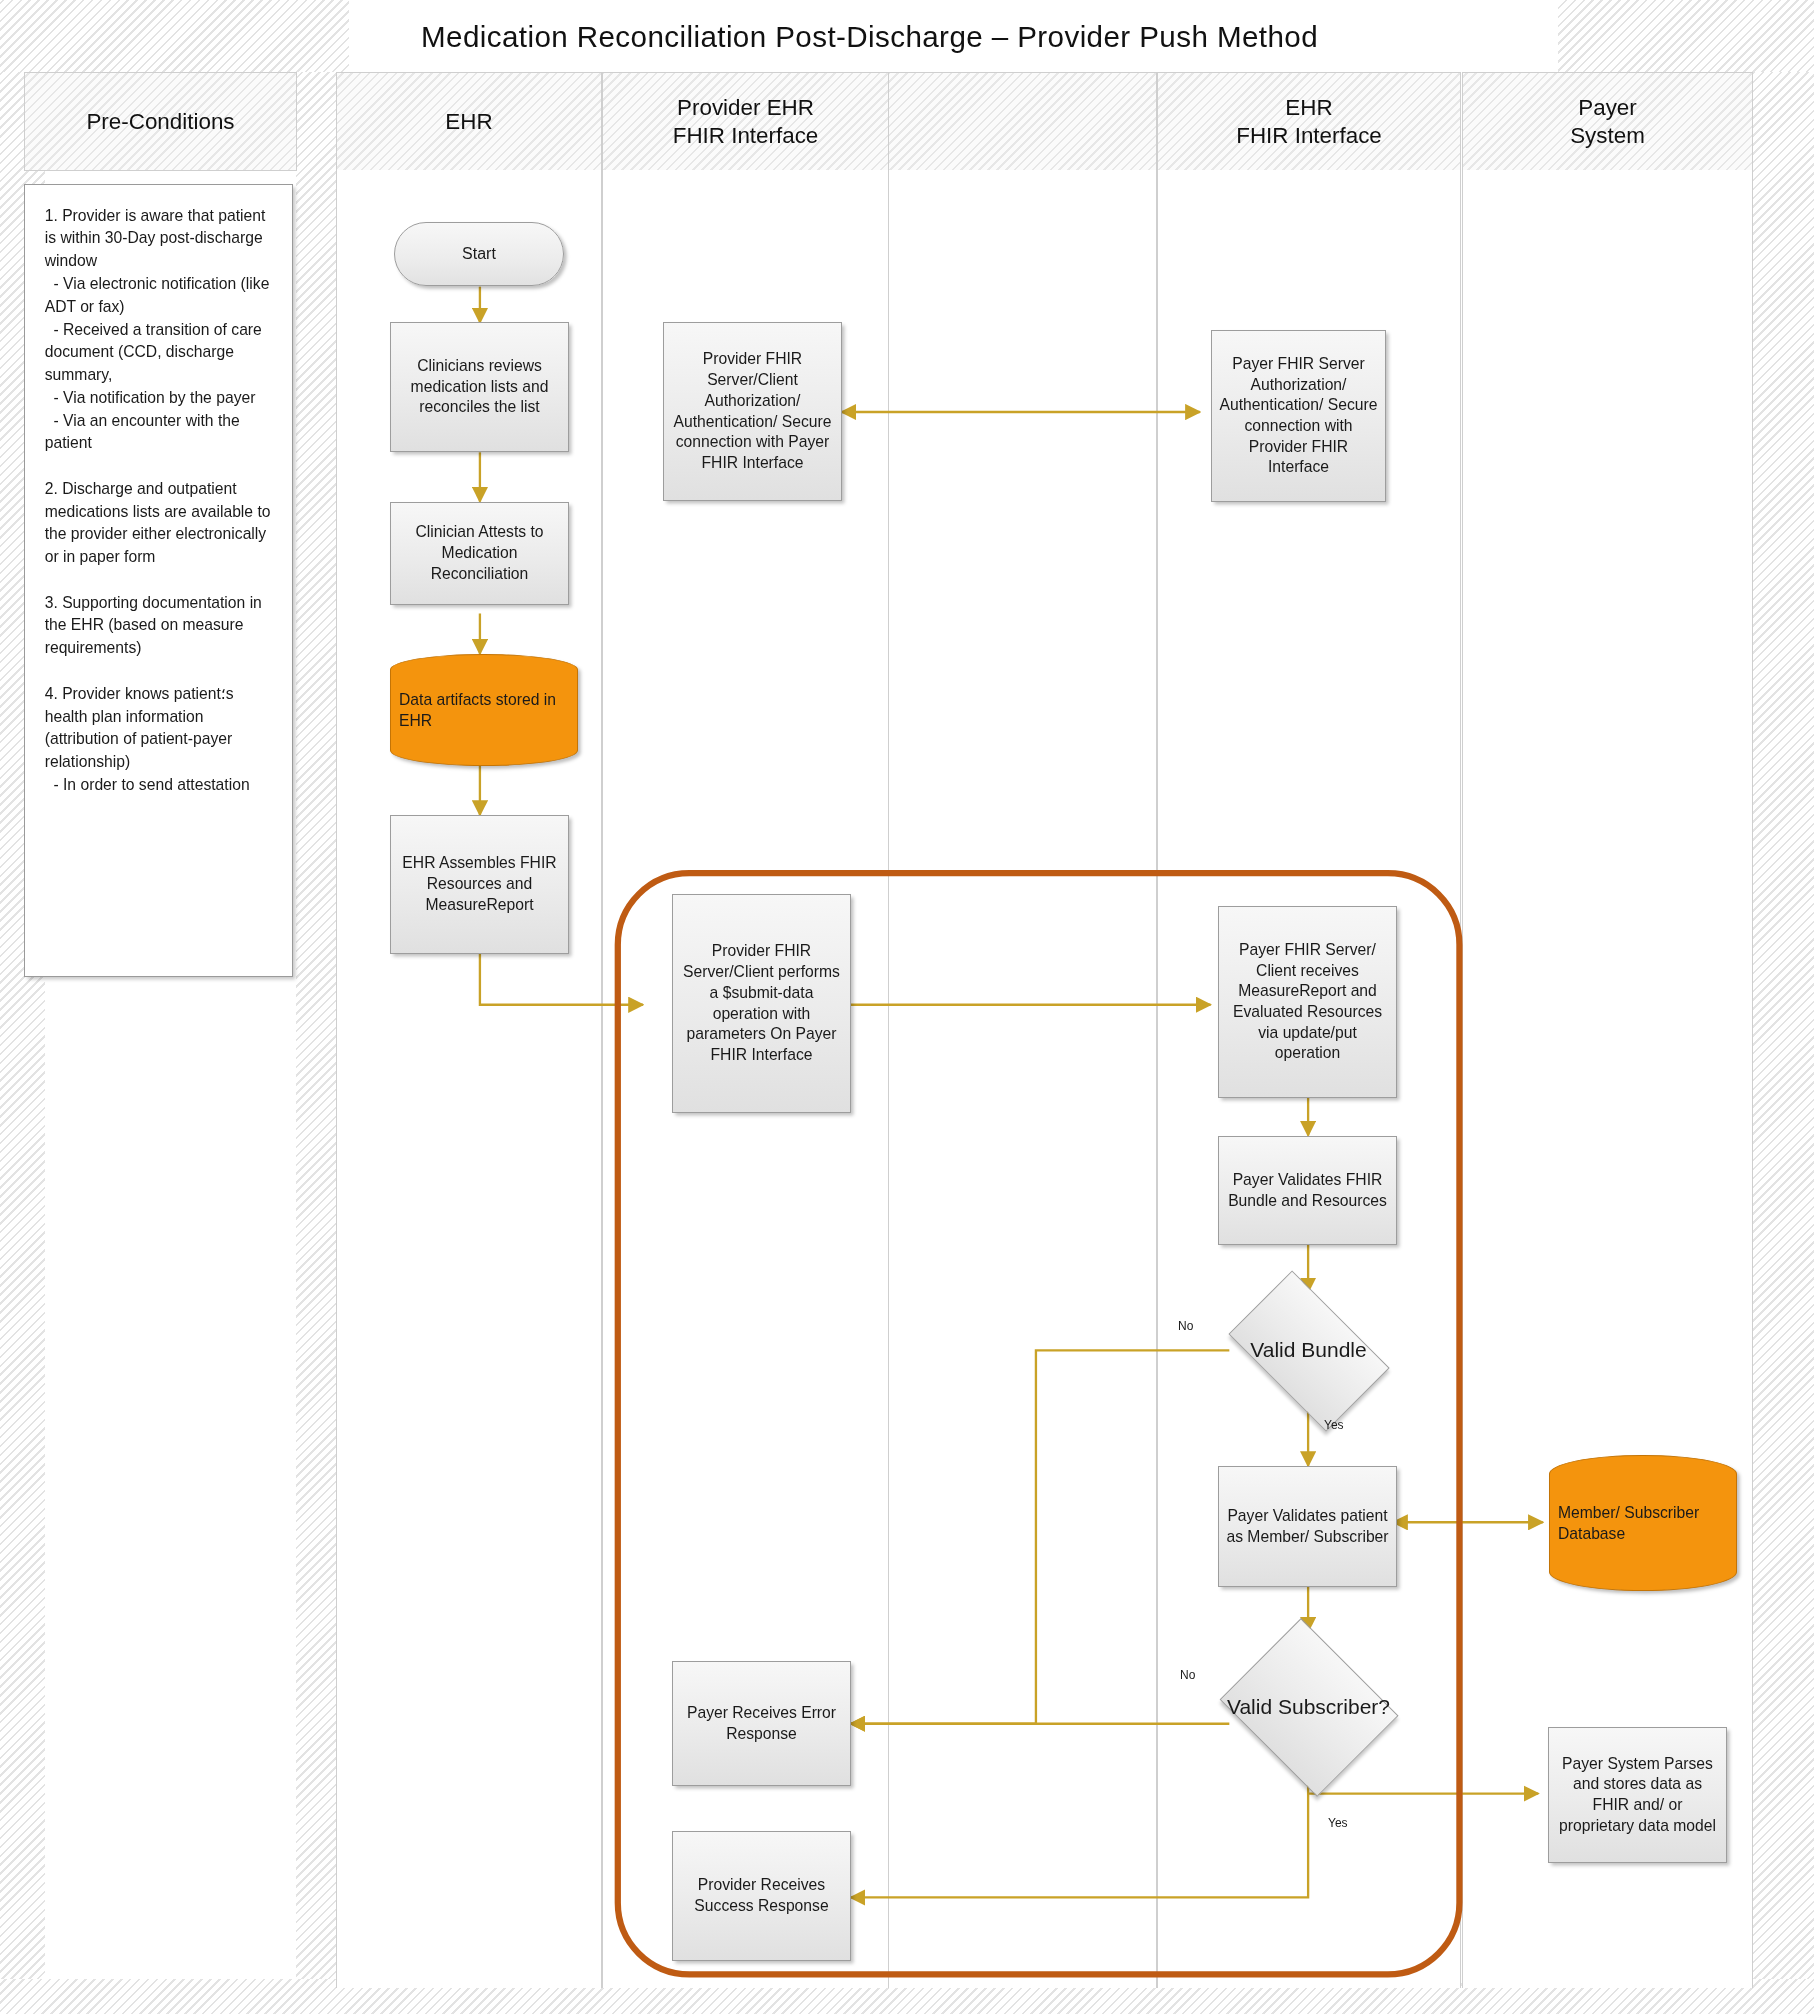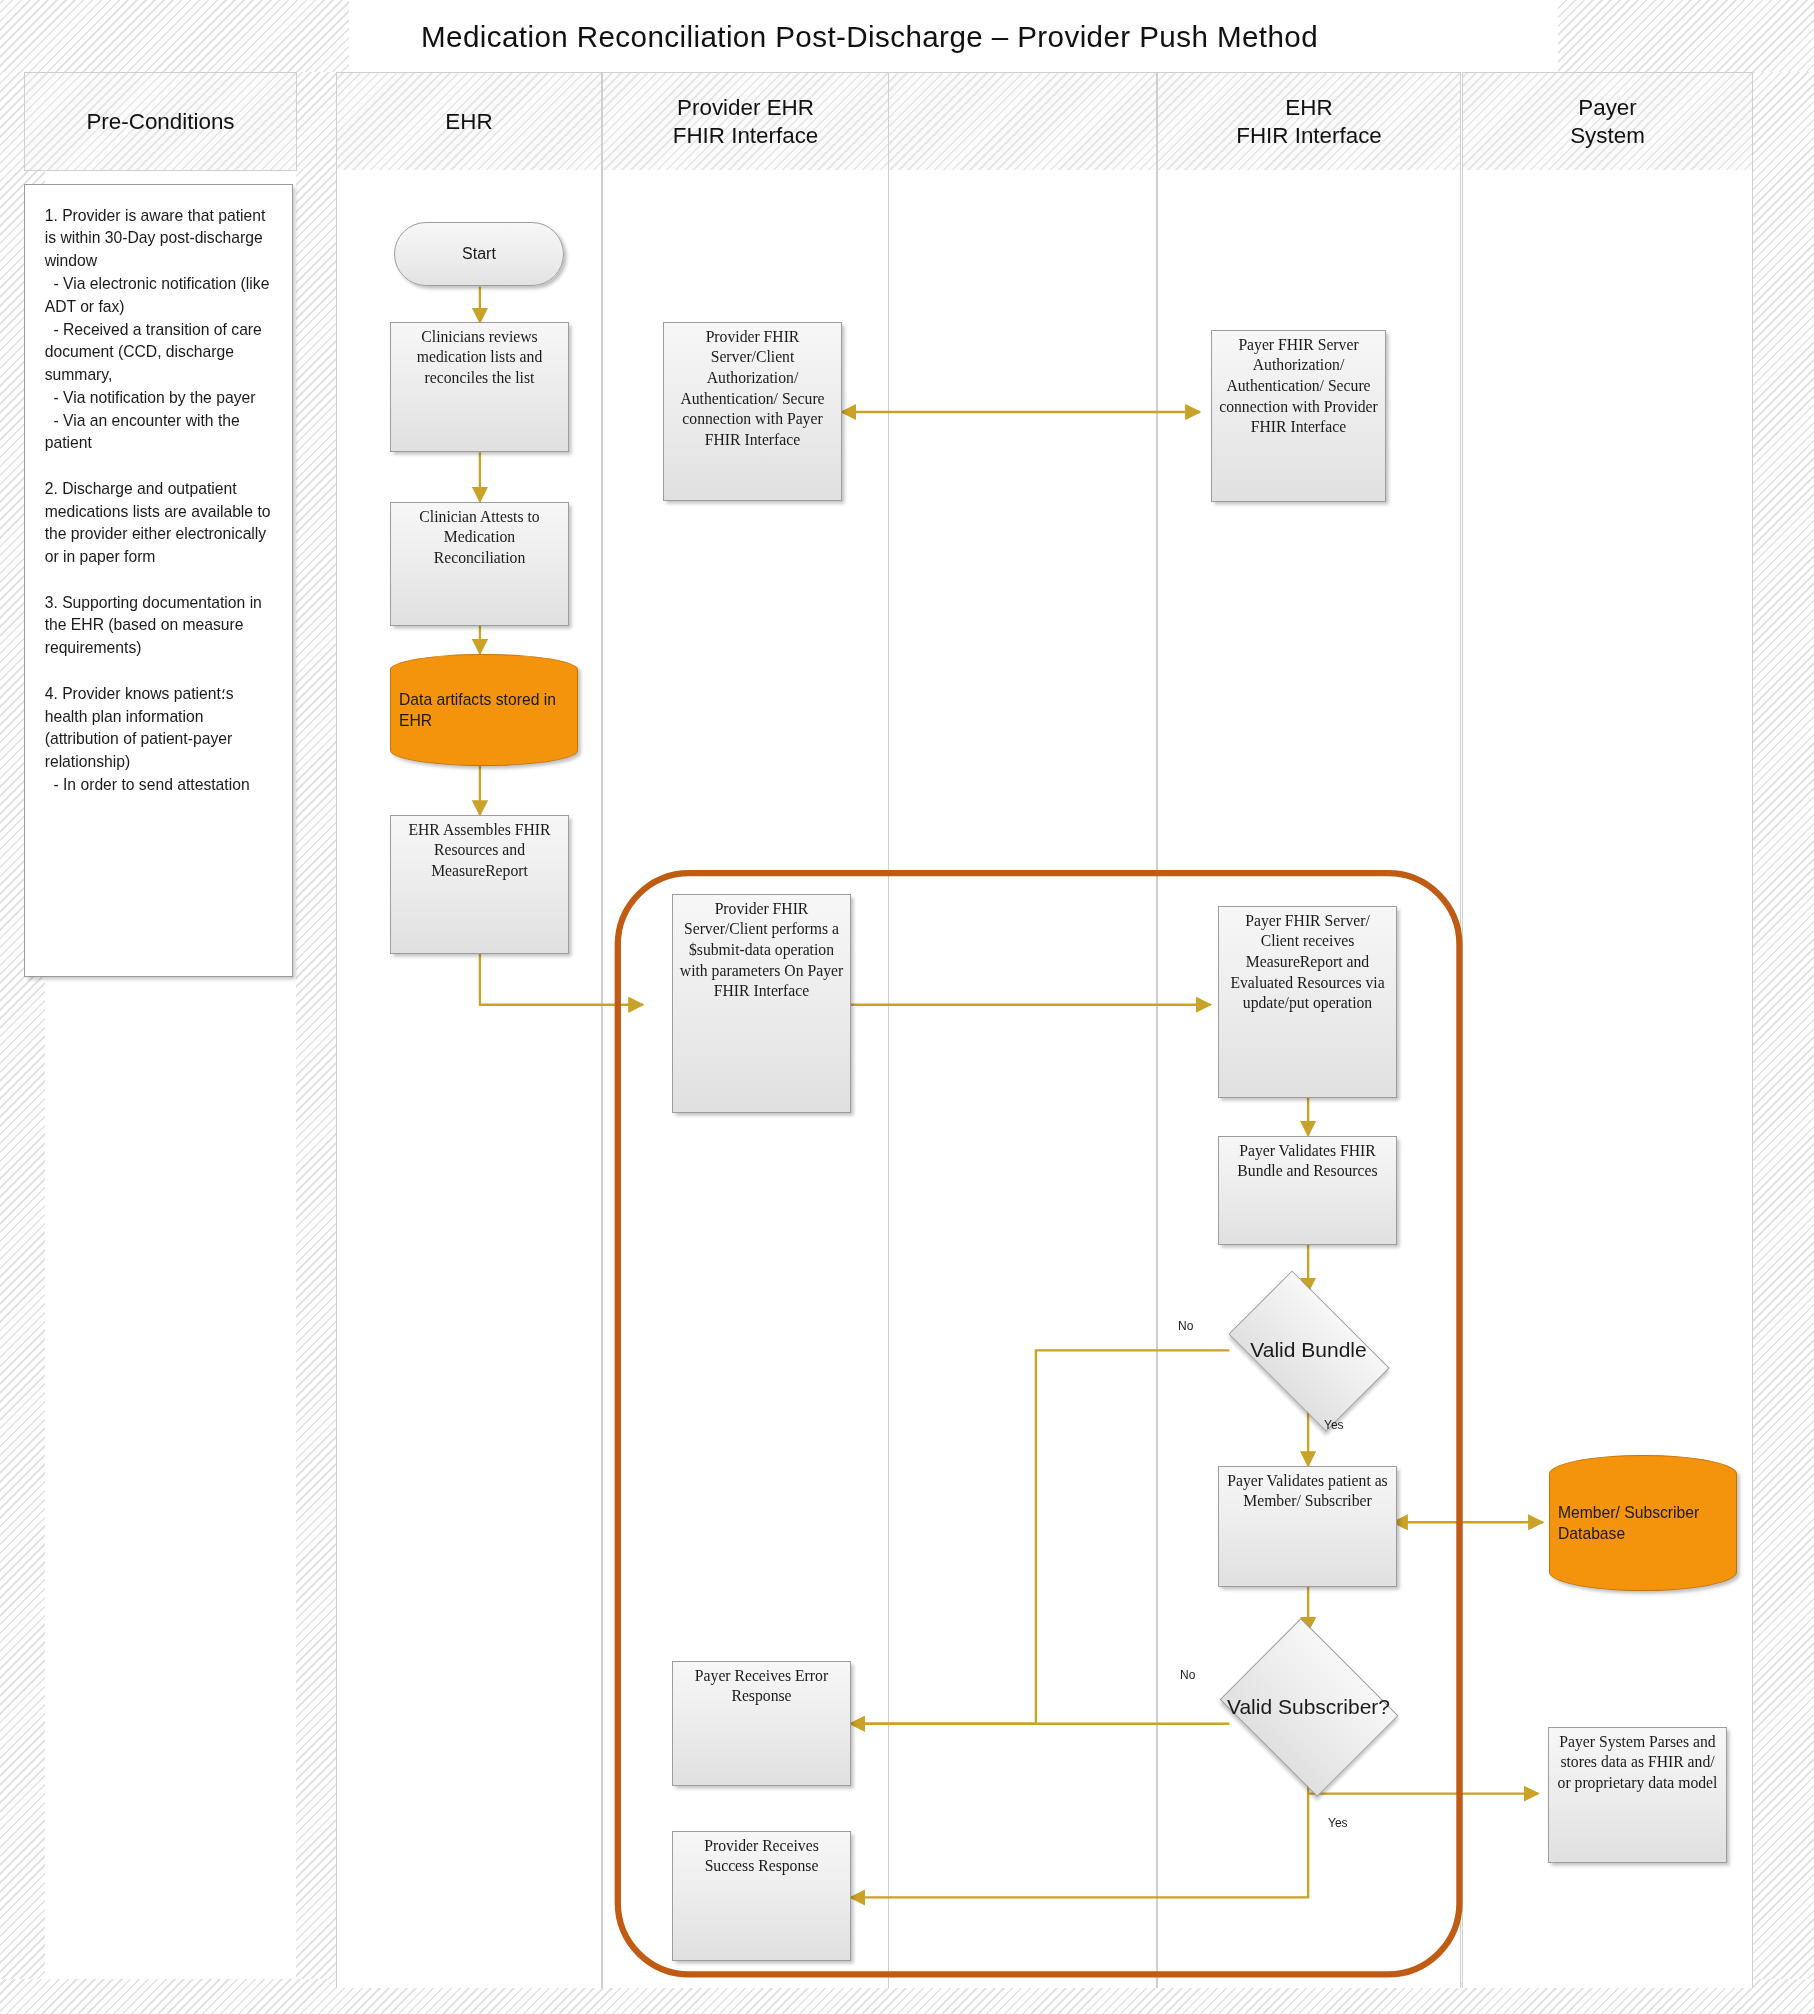--- a/index.html
+++ b/index.html
@@ -72,28 +72,27 @@
     color: #1a1a1a;
     white-space: pre-wrap;
   }
   .box {
     position: absolute;
     box-sizing: border-box;
     background: linear-gradient(180deg, #f7f7f7 0%, #ebebeb 55%, #e0e0e0 100%);
     border: 0.9px solid #9d9d9d;
     box-shadow: 2.7px 2.7px 3.6px rgba(0,0,0,0.25);
     display: flex;
-    align-items: flex-start;
+    align-items: center;
     justify-content: center;
     text-align: center;
     font-size: 15.7px;
     line-height: 1.32;
     color: #1a1a1a;
     padding: 3.6px 5.4px;
-    font-family: Liberation Serif, serif;
   }
   .terminator {
     position: absolute;
     box-sizing: border-box;
     background: linear-gradient(180deg, #f7f7f7 0%, #ececec 60%, #e2e2e2 100%);
     border: 0.9px solid #9d9d9d;
     border-radius: 36px;
     box-shadow: 2.7px 2.7px 3.6px rgba(0,0,0,0.25);
     display: flex;
     align-items: center;
@@ -261,21 +260,21 @@
   </svg>
 
   <div class="terminator" style="left:394px;top:222px;width:170px;height:64px;">
     <span>Start</span>
   </div>
 
   <div class="box" style="left:390px;top:322px;width:179px;height:130px;">
     <span>Clinicians reviews medication lists and reconciles the list</span>
   </div>
 
-  <div class="box" style="left:390px;top:502px;width:179px;height:124px;">
+  <div class="box" style="left:390px;top:502px;width:179px;height:103px;">
     <span>Clinician Attests to Medication Reconciliation</span>
   </div>
 
   <div class="cyl" style="left:390px;top:654px;width:188px;height:112px;">
     <div class="body"></div>
     <div class="label">Data artifacts stored in EHR</div>
   </div>
 
   <div class="box" style="left:390px;top:815px;width:179px;height:139px;">
     <span>EHR Assembles FHIR Resources and MeasureReport</span>

